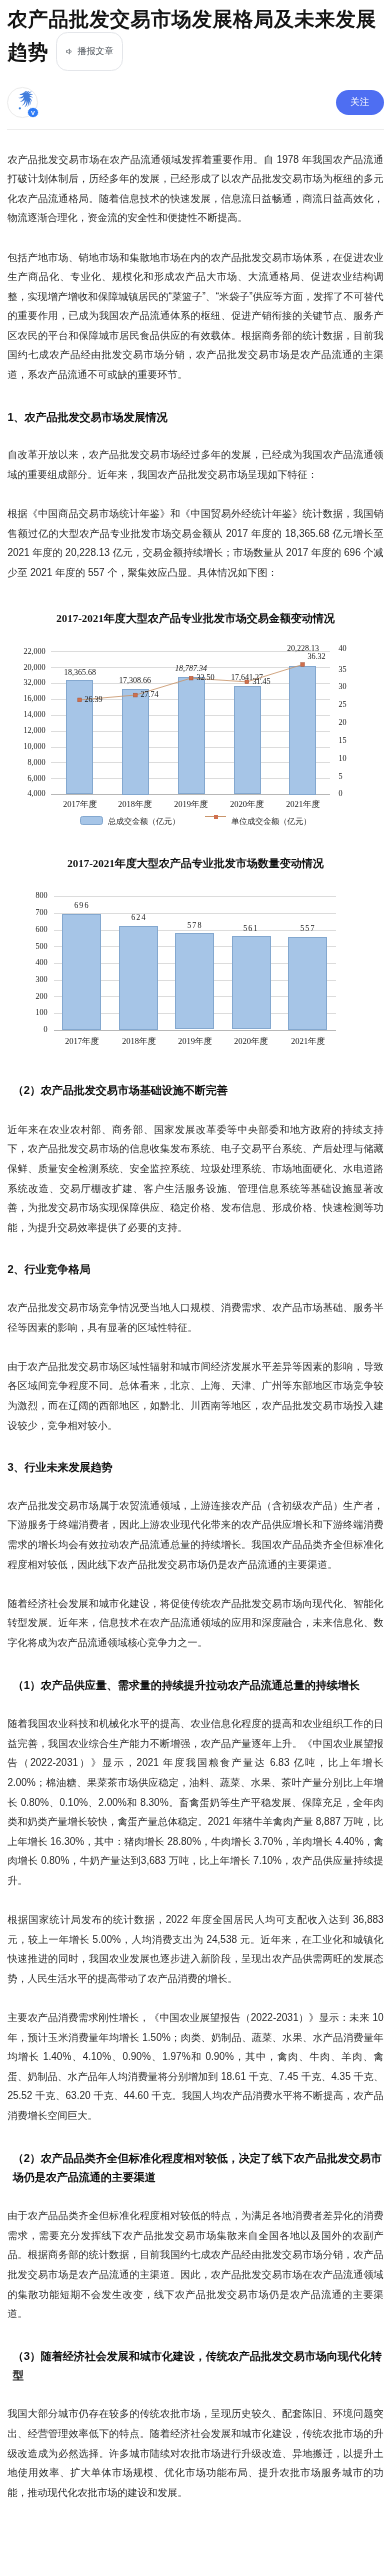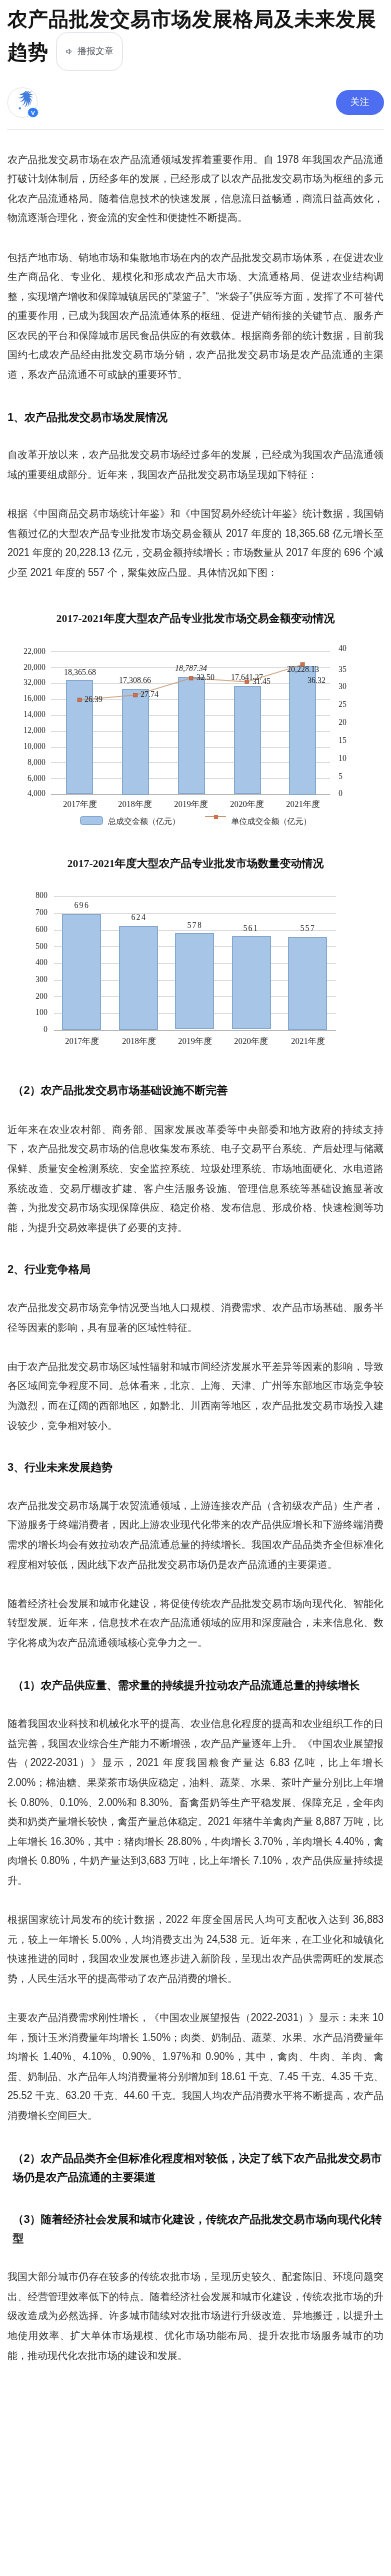--- a/index.html
+++ b/index.html
@@ -122,35 +122,35 @@
           <div class="bar" style="left: 115px; width: 26.4px; top: 45px; height: 106px; background: rgb(166, 197, 231); border: 0.5px solid rgb(132, 168, 207);"></div>
           <div class="bar-label" style="letter-spacing: 0px; left: 96px; top: 32px;">17,308.66</div>
           <div class="x-label" style="left: 96px; top: 155px;">2018年度</div>
           <div class="bar" style="left: 171px; width: 26.4px; top: 33px; height: 117px; background: rgb(166, 197, 231); border: 0.5px solid rgb(132, 168, 207);"></div>
           <div class="bar-label" style="letter-spacing: 0px; left: 152px; top: 20px; font-style: italic;">18,787.34</div>
           <div class="x-label" style="left: 152px; top: 155px;">2019年度</div>
           <div class="bar" style="left: 227px; width: 26.4px; top: 42px; height: 108px; background: rgb(166, 197, 231); border: 0.5px solid rgb(132, 168, 207);"></div>
           <div class="bar-label" style="letter-spacing: 0px; left: 208px; top: 29px;">17,641.27</div>
           <div class="x-label" style="left: 208px; top: 155px;">2020年度</div>
           <div class="bar" style="left: 282px; width: 26.4px; top: 21.5px; height: 129px; background: rgb(166, 197, 231); border: 0.5px solid rgb(132, 168, 207);"></div>
-          <div class="bar-label" style="letter-spacing: 0px; left: 264px; top: 21px;">20,228.13</div>
+          <div class="bar-label" style="letter-spacing: 0px; left: 264px; top: 0;">20,228.13</div>
           <div class="x-label" style="left: 264px; top: 155px;">2021年度</div>
           <svg class="line-svg" width="345" height="170" viewBox="0 0 652 322">
             <polyline points="136.8,105.86749999999998 242.39999999999998,96.755 348,64.625 453.59999999999997,71.7125 559.1999999999999,38.83999999999999" fill="none" stroke="#c9956b" stroke-width="1.6"></polyline>
             <rect x="133.3" y="102.36749999999998" width="7" height="7" fill="#d0704e" stroke="#a85538"></rect>
             <rect x="238.89999999999998" y="93.255" width="7" height="7" fill="#d0704e" stroke="#a85538"></rect>
             <rect x="344.5" y="61.125" width="7" height="7" fill="#d0704e" stroke="#a85538"></rect>
             <rect x="450.09999999999997" y="68.2125" width="7" height="7" fill="#d0704e" stroke="#a85538"></rect>
             <rect x="555.6999999999999" y="35.33999999999999" width="7" height="7" fill="#d0704e" stroke="#a85538"></rect>
           </svg>
           <div class="line-label" style="left: 77px; top: 51px;">26.39</div>
           <div class="line-label" style="left: 133px; top: 46px;">27.74</div>
           <div class="line-label" style="left: 189px; top: 29px;">32.50</div>
           <div class="line-label" style="left: 245px; top: 33px;">31.45</div>
-          <div class="line-label" style="left: 300px; top: 32px;">36.32</div>
+          <div class="line-label" style="left: 300px; top: 8px;">36.32</div>
         </div>
         <div class="legend">
           <span class="legend-item">
             <span class="legend-swatch" style="background: rgb(166, 197, 231); border-color: rgb(132, 168, 207);"></span>
             <span class="legend-text">总成交金额（亿元）</span>
           </span>
           <span class="legend-item">
             <span class="legend-line" style="background: rgb(201, 149, 107);">
               <span class="legend-marker" style="background: rgb(208, 112, 78);"></span>
             </span>
@@ -202,18 +202,19 @@
       <p class="para">农产品批发交易市场竞争情况受当地人口规模、消费需求、农产品市场基础、服务半径等因素的影响，具有显著的区域性特征。</p>
       <p class="para">由于农产品批发交易市场区域性辐射和城市间经济发展水平差异等因素的影响，导致各区域间竞争程度不同。总体看来，北京、上海、天津、广州等东部地区市场竞争较为激烈，而在辽阔的西部地区，如黔北、川西南等地区，农产品批发交易市场投入建设较少，竞争相对较小。</p>
       <h2 class="section">3、行业未来发展趋势</h2>
       <p class="para">农产品批发交易市场属于农贸流通领域，上游连接农产品（含初级农产品）生产者，下游服务于终端消费者，因此上游农业现代化带来的农产品供应增长和下游终端消费需求的增长均会有效拉动农产品流通总量的持续增长。我国农产品品类齐全但标准化程度相对较低，因此线下农产品批发交易市场仍是农产品流通的主要渠道。</p>
       <p class="para">随着经济社会发展和城市化建设，将促使传统农产品批发交易市场向现代化、智能化转型发展。近年来，信息技术在农产品流通领域的应用和深度融合，未来信息化、数字化将成为农产品流通领域核心竞争力之一。</p>
       <h3 class="subsection">（1）农产品供应量、需求量的持续提升拉动农产品流通总量的持续增长</h3>
       <p class="para">随着我国农业科技和机械化水平的提高、农业信息化程度的提高和农业组织工作的日益完善，我国农业综合生产能力不断增强，农产品产量逐年上升。《中国农业展望报告（2022-2031）》显示，2021 年度我国粮食产量达 6.83 亿吨，比上年增长 2.00%；棉油糖、果菜茶市场供应稳定，油料、蔬菜、水果、茶叶产量分别比上年增长 0.80%、0.10%、2.00%和 8.30%。畜禽蛋奶等生产平稳发展、保障充足，全年肉类和奶类产量增长较快，禽蛋产量总体稳定。2021 年猪牛羊禽肉产量 8,887 万吨，比上年增长 16.30%，其中：猪肉增长 28.80%，牛肉增长 3.70%，羊肉增长 4.40%，禽肉增长 0.80%，牛奶产量达到3,683 万吨，比上年增长 7.10%，农产品供应量持续提升。</p>
       <p class="para">根据国家统计局发布的统计数据，2022 年度全国居民人均可支配收入达到 36,883 元，较上一年增长 5.00%，人均消费支出为 24,538 元。近年来，在工业化和城镇化快速推进的同时，我国农业发展也逐步进入新阶段，呈现出农产品供需两旺的发展态势，人民生活水平的提高带动了农产品消费的增长。</p>
       <p class="para">主要农产品消费需求刚性增长，《中国农业展望报告（2022-2031）》显示：未来 10 年，预计玉米消费量年均增长 1.50%；肉类、奶制品、蔬菜、水果、水产品消费量年均增长 1.40%、4.10%、0.90%、1.97%和 0.90%，其中，禽肉、牛肉、羊肉、禽蛋、奶制品、水产品年人均消费量将分别增加到 18.61 千克、7.45 千克、4.35 千克、25.52 千克、63.20 千克、44.60 千克。我国人均农产品消费水平将不断提高，农产品消费增长空间巨大。</p>
       <h3 class="subsection">（2）农产品品类齐全但标准化程度相对较低，决定了线下农产品批发交易市场仍是农产品流通的主要渠道</h3>
+      <p class="para">由于农产品品类齐全但标准化程度相对较低的特点，为满足各地消费者差异化的消费需求，需要充分发挥线下农产品批发交易市场集散来自全国各地以及国外的农副产品。根据商务部的统计数据，目前我国约七成农产品经由批发交易市场分销，农产品批发交易市场是农产品流通的主渠道。因此，农产品批发交易市场在农产品流通领域的集散功能短期不会发生改变，线下农产品批发交易市场仍是农产品流通的主要渠道。</p>
       <h3 class="subsection">（3）随着经济社会发展和城市化建设，传统农产品批发交易市场向现代化转型</h3>
       <p class="para">我国大部分城市仍存在较多的传统农批市场，呈现历史较久、配套陈旧、环境问题突出、经营管理效率低下的特点。随着经济社会发展和城市化建设，传统农批市场的升级改造成为必然选择。许多城市陆续对农批市场进行升级改造、异地搬迁，以提升土地使用效率、扩大单体市场规模、优化市场功能布局、提升农批市场服务城市的功能，推动现代化农批市场的建设和发展。</p>
     </main>
 
 </div>
 
 
 </body></html>

